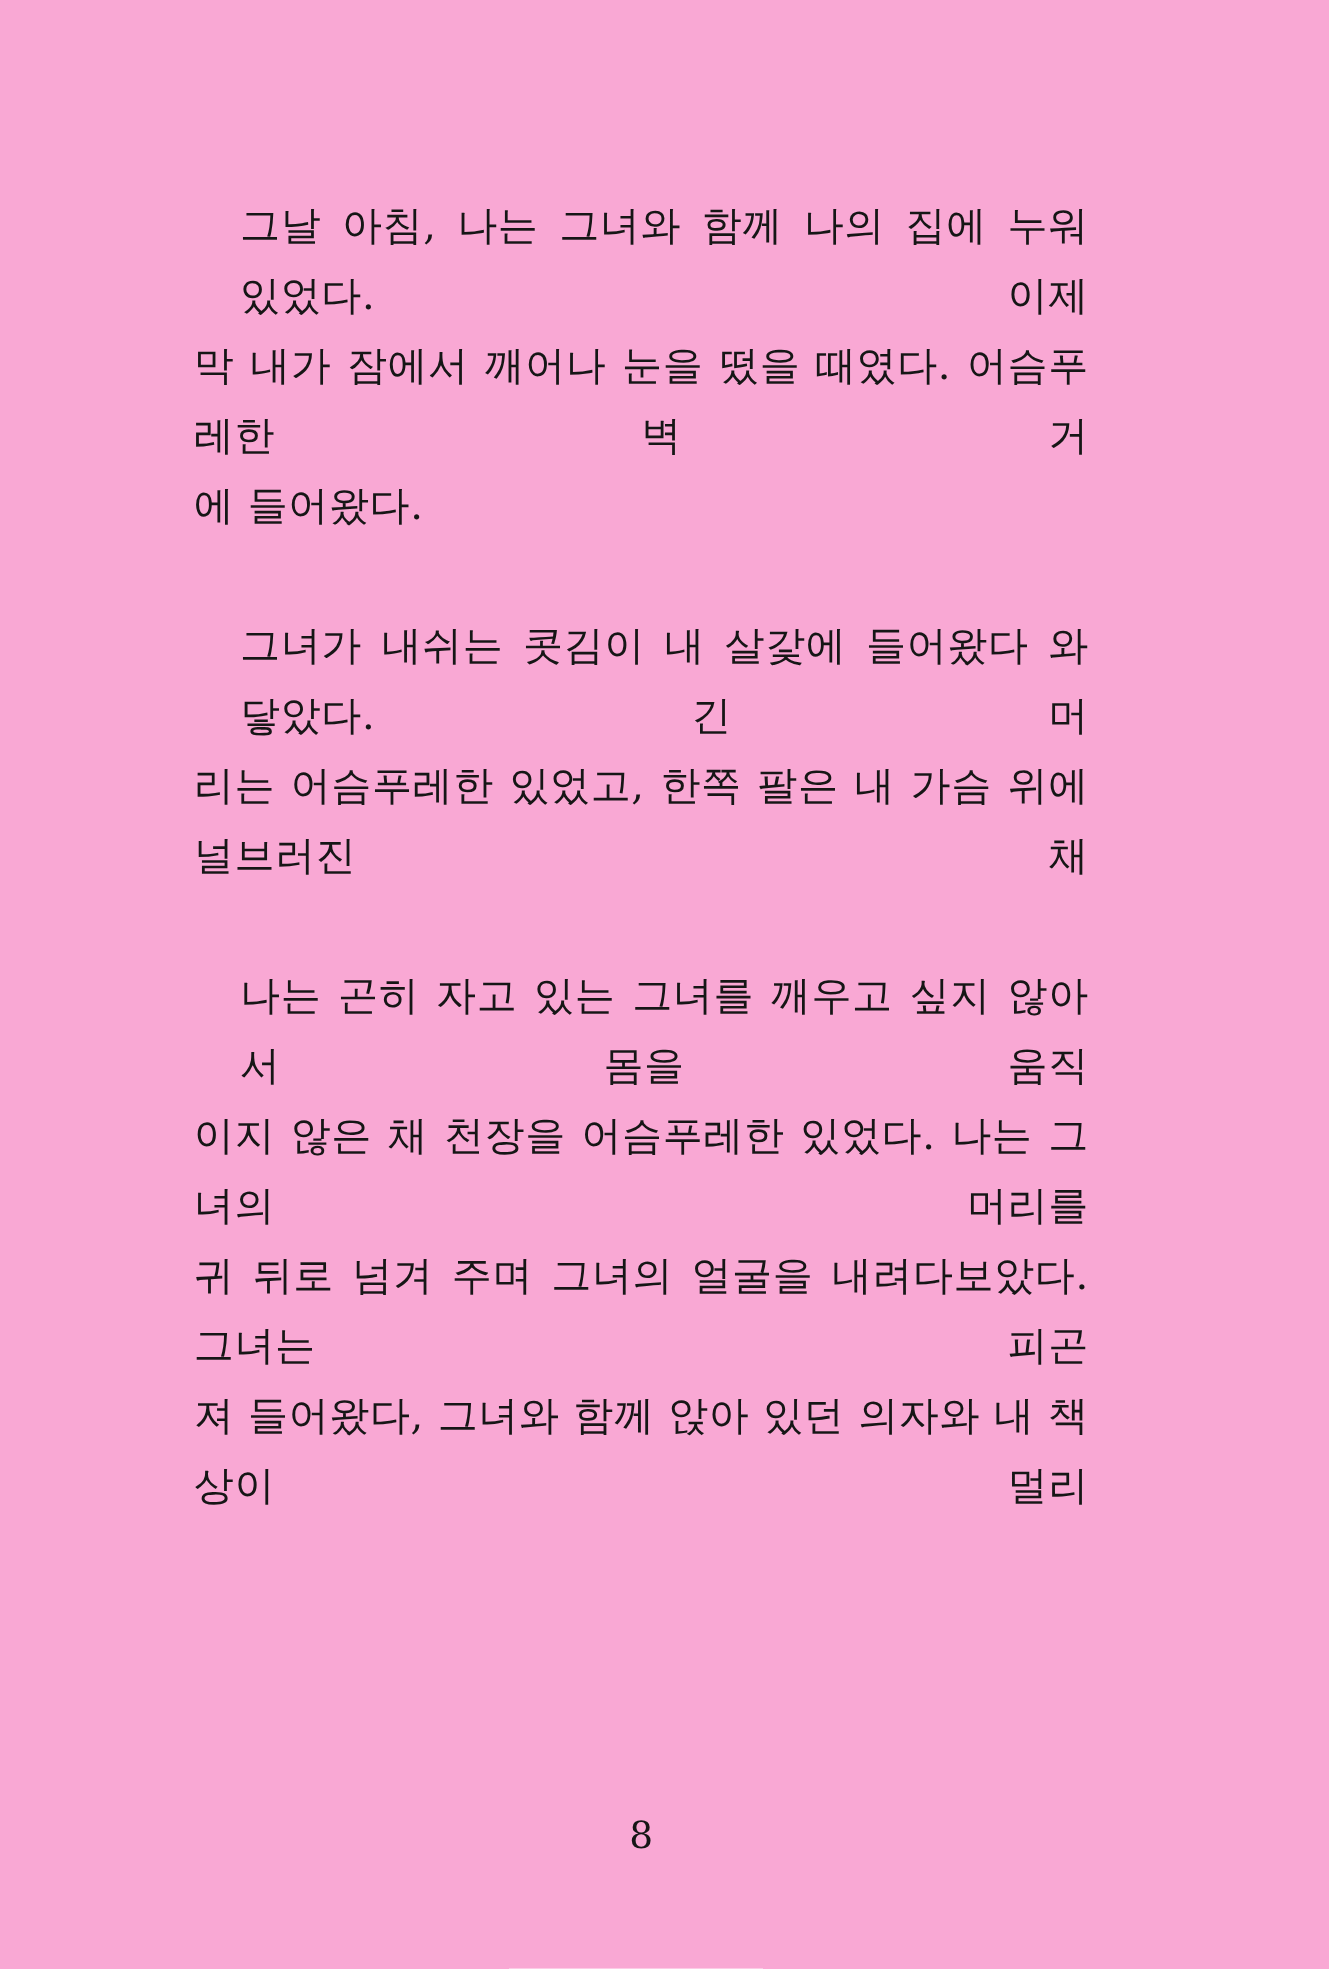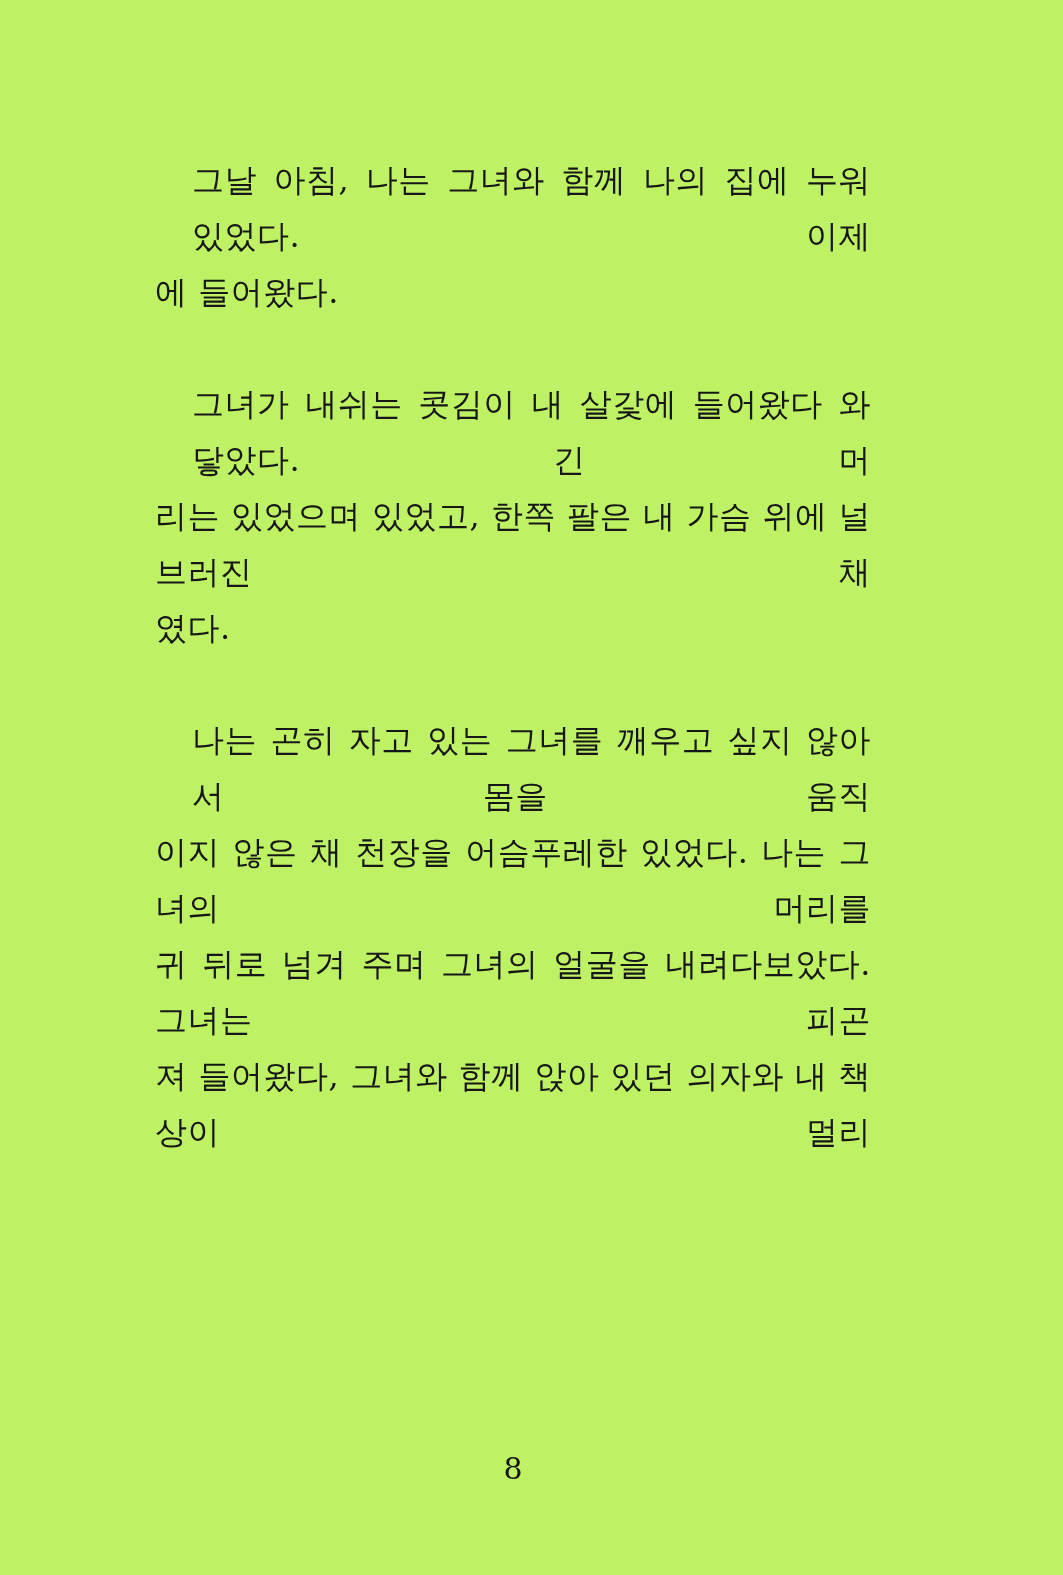--- a/index.html
+++ b/index.html
@@ -4,21 +4,21 @@
 <style>
   html, body {
     margin: 0;
     padding: 0;
     background: #ffffff;
   }
   .page {
     position: relative;
     width: 1063px;
     height: 1575px;
-    background: #bef264;
+    background: #f9a8d4;
     overflow: hidden;
     font-family: "DejaVu Serif", "Liberation Serif", serif;
     color: #161616;
   }
   .text-block {
     position: absolute;
     left: 155px;
     top: 152px;
     width: 716px;
     font-size: 32px;
@@ -53,27 +53,27 @@
   }
 </style>
 </head>
 <body>
 
 <div class="page">
   <div class="text-block">
 
     <p class="para">
       <span class="line ind">그날 아침, 나는 그녀와 함께 나의 집에 누워 있었다. 이제</span>
+      <span class="line">막 내가 잠에서 깨어나 눈을 떴을 때였다. 어슴푸레한 벽 거</span>
       <span class="line end">에 들어왔다.</span>
     </p>
 
     <p class="para">
       <span class="line ind">그녀가 내쉬는 콧김이 내 살갗에 들어왔다 와 닿았다. 긴 머</span>
-      <span class="line">리는 있었으며 있었고, 한쪽 팔은 내 가슴 위에 널브러진 채</span>
-      <span class="line end">였다.</span>
+      <span class="line">리는 어슴푸레한 있었고, 한쪽 팔은 내 가슴 위에 널브러진 채</span>
     </p>
 
     <p class="para">
       <span class="line ind">나는 곤히 자고 있는 그녀를 깨우고 싶지 않아서 몸을 움직</span>
       <span class="line">이지 않은 채 천장을 어슴푸레한 있었다. 나는 그녀의 머리를</span>
       <span class="line">귀 뒤로 넘겨 주며 그녀의 얼굴을 내려다보았다. 그녀는 피곤</span>
       <span class="line">져 들어왔다, 그녀와 함께 앉아 있던 의자와 내 책상이 멀리</span>
     </p>
 
   </div>

